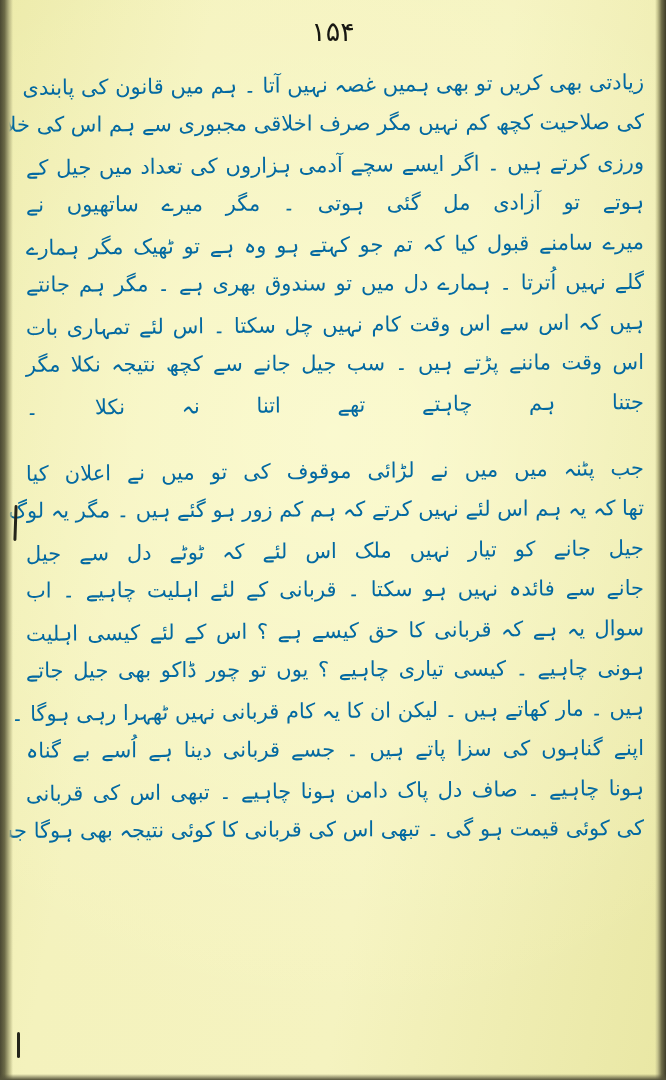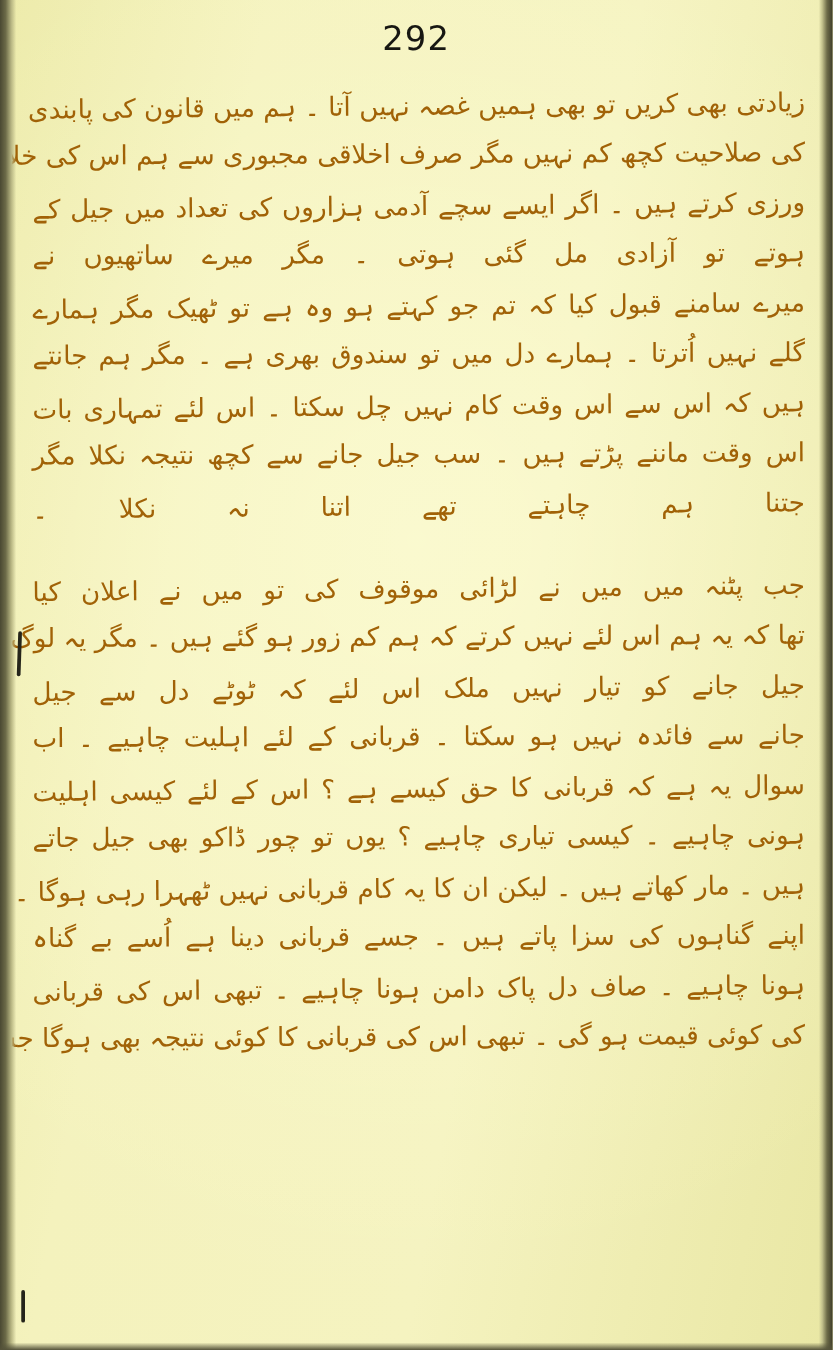--- a/index.html
+++ b/index.html
@@ -61,21 +61,21 @@
 
   
   #text-body {
     position: absolute;
     top: 62px;
     left: 26px;
     right: 22px;
     direction: rtl;
     text-align: justify;
     text-align-last: justify;
-    color: #a16207;
+    color: #0369a1;
     font-family: "DejaVu Sans", sans-serif;
   }
   .para {
     margin: 0 0 18px 0;
   }
   .line {
     display: block;
     white-space: nowrap;
     font-size: 21px;
     line-height: 40px;
@@ -109,21 +109,21 @@
     border-radius: 2px;
   }
 </style>
 </head>
 <body>
 
 <div id="page">
 
   <div id="paper-texture"></div>
 
-  <div id="page-number">292</div>
+  <div id="page-number">۱۵۴</div>
 
   <div id="text-body">
 
     <div class="para para1">
       <span class="line">زیادتی بھی کریں تو بھی ہمیں غصہ نہیں آتا ۔ ہم میں قانون کی پابندی</span>
       <span class="line">کی صلاحیت کچھ کم نہیں مگر صرف اخلاقی مجبوری سے ہم اس کی خلاف</span>
       <span class="line">ورزی کرتے ہیں ۔ اگر ایسے سچے آدمی ہزاروں کی تعداد میں جیل کے</span>
       <span class="line">ہوتے تو آزادی مل گئی ہوتی ۔ مگر میرے ساتھیوں نے</span>
       <span class="line">میرے سامنے قبول کیا کہ تم جو کہتے ہو وہ ہے تو ٹھیک مگر ہمارے</span>
       <span class="line">گلے نہیں اُترتا ۔ ہمارے دل میں تو سندوق بھری ہے ۔ مگر ہم جانتے</span>

